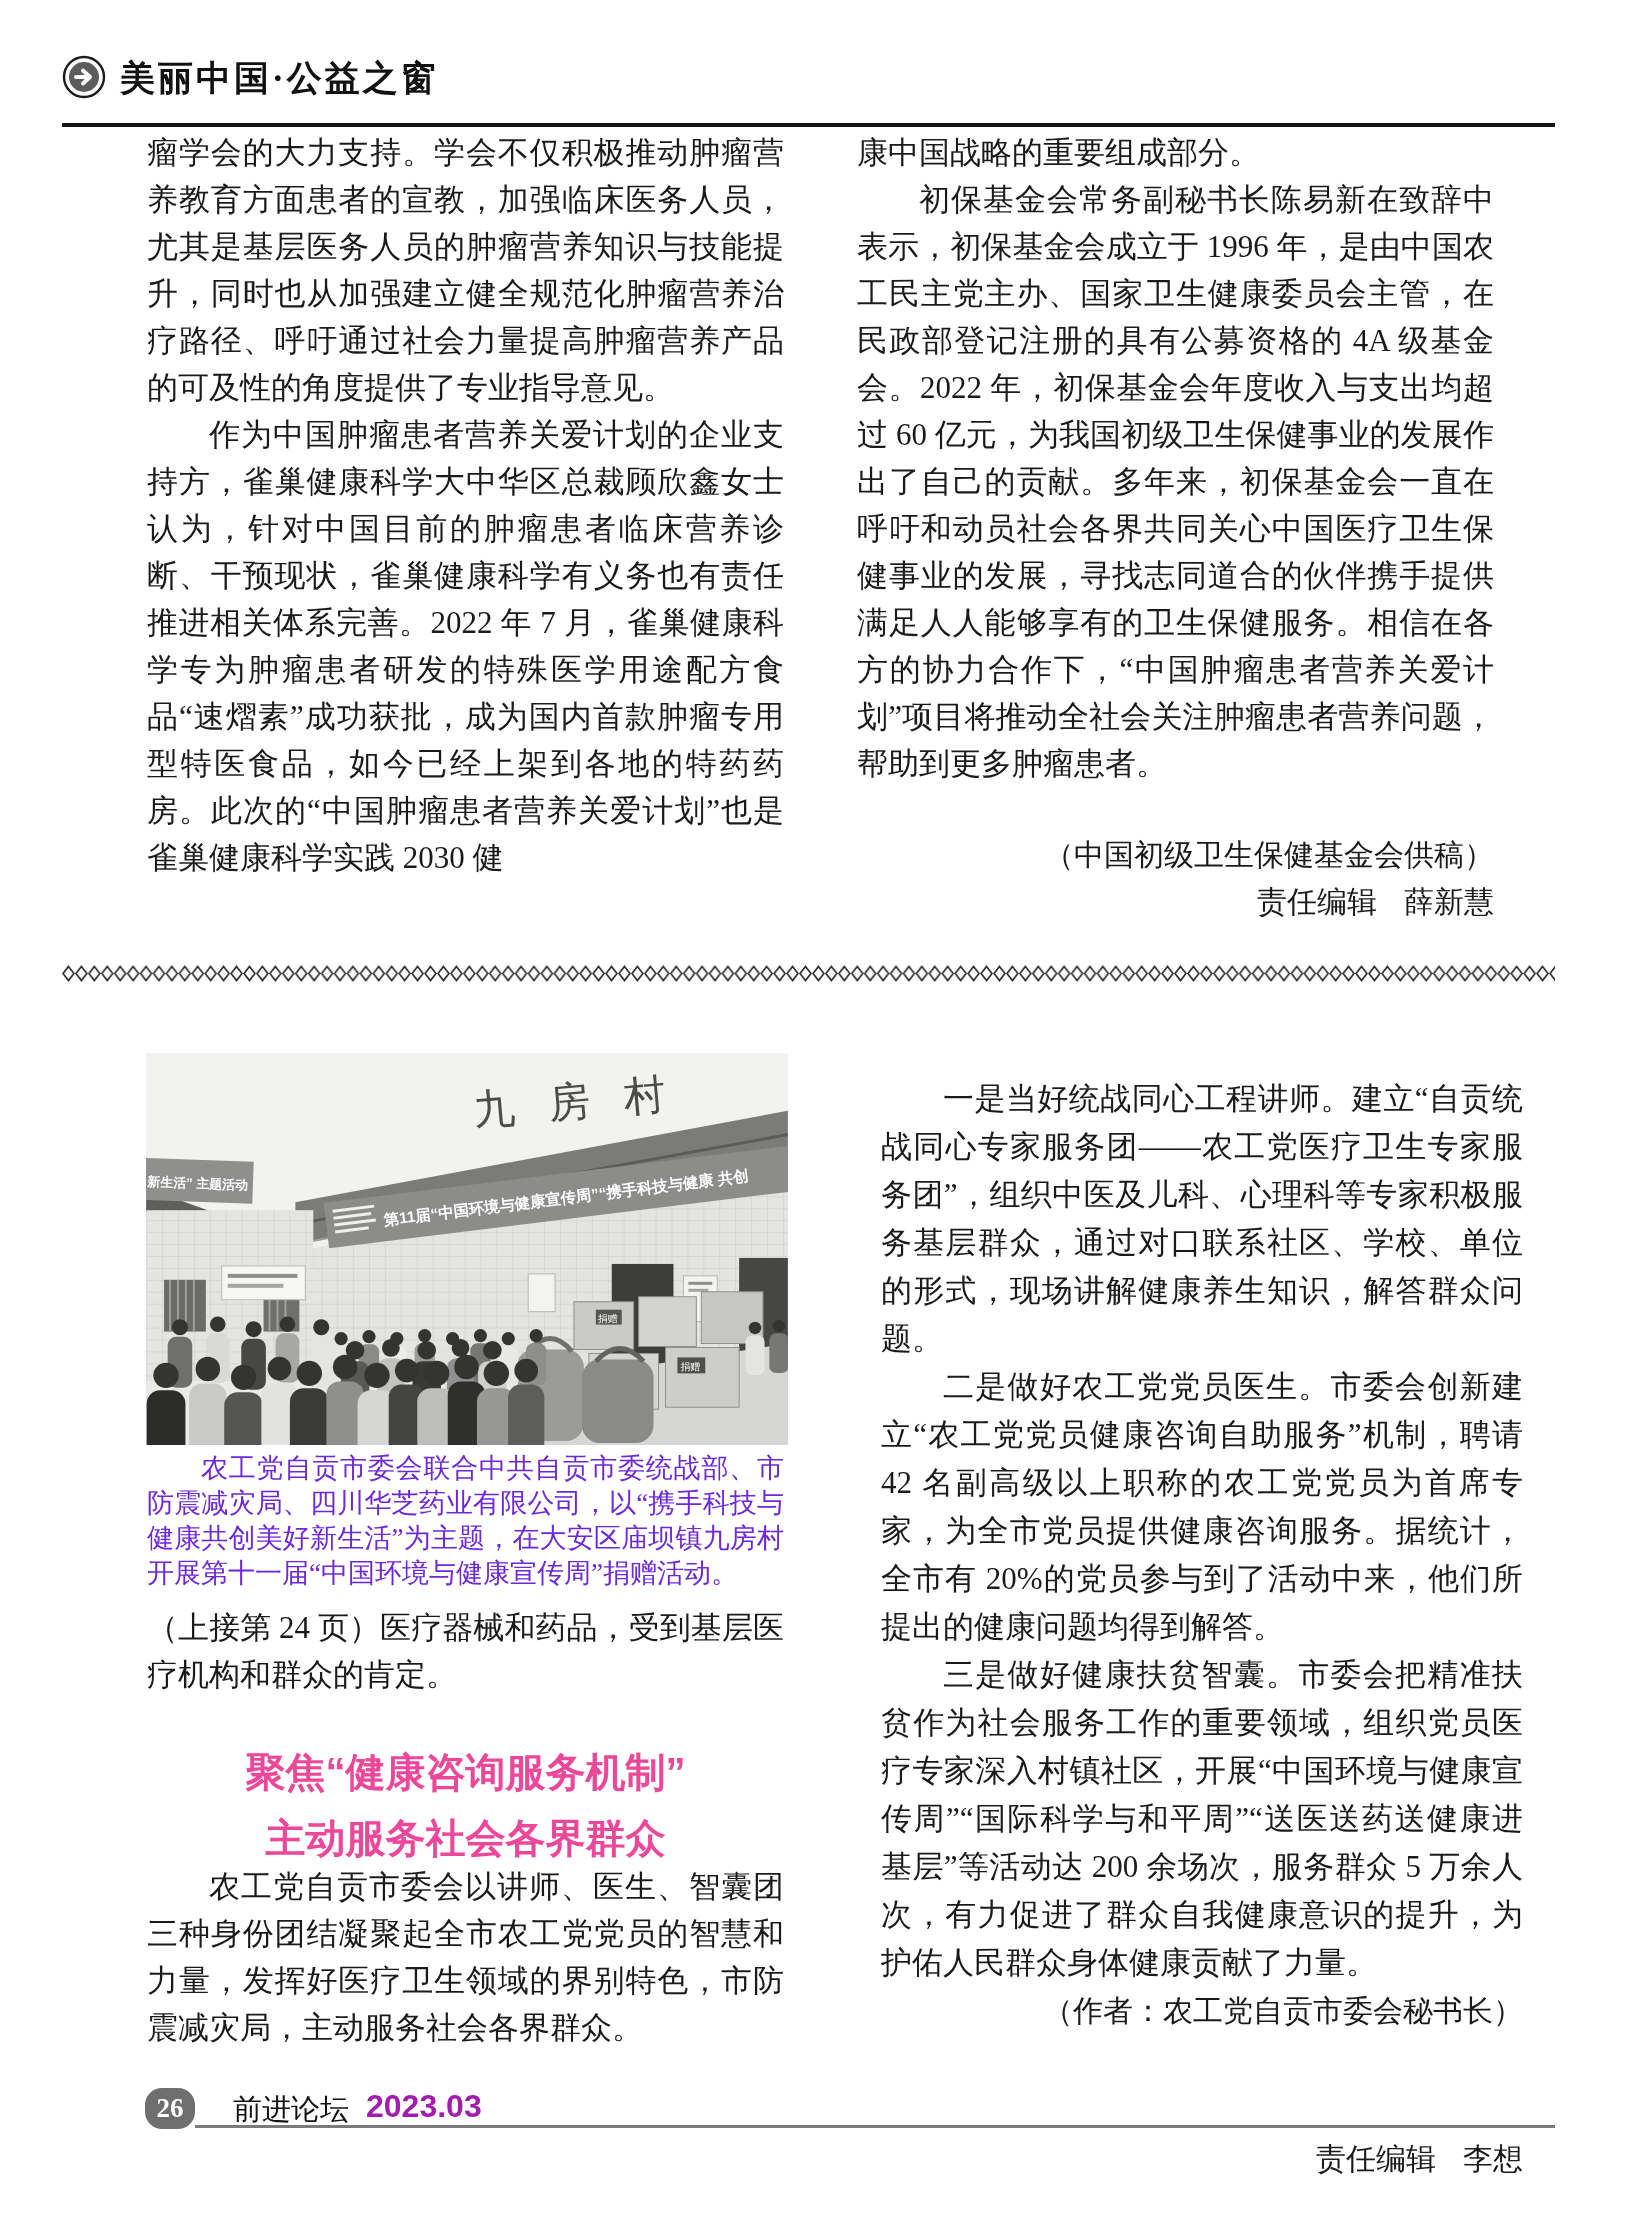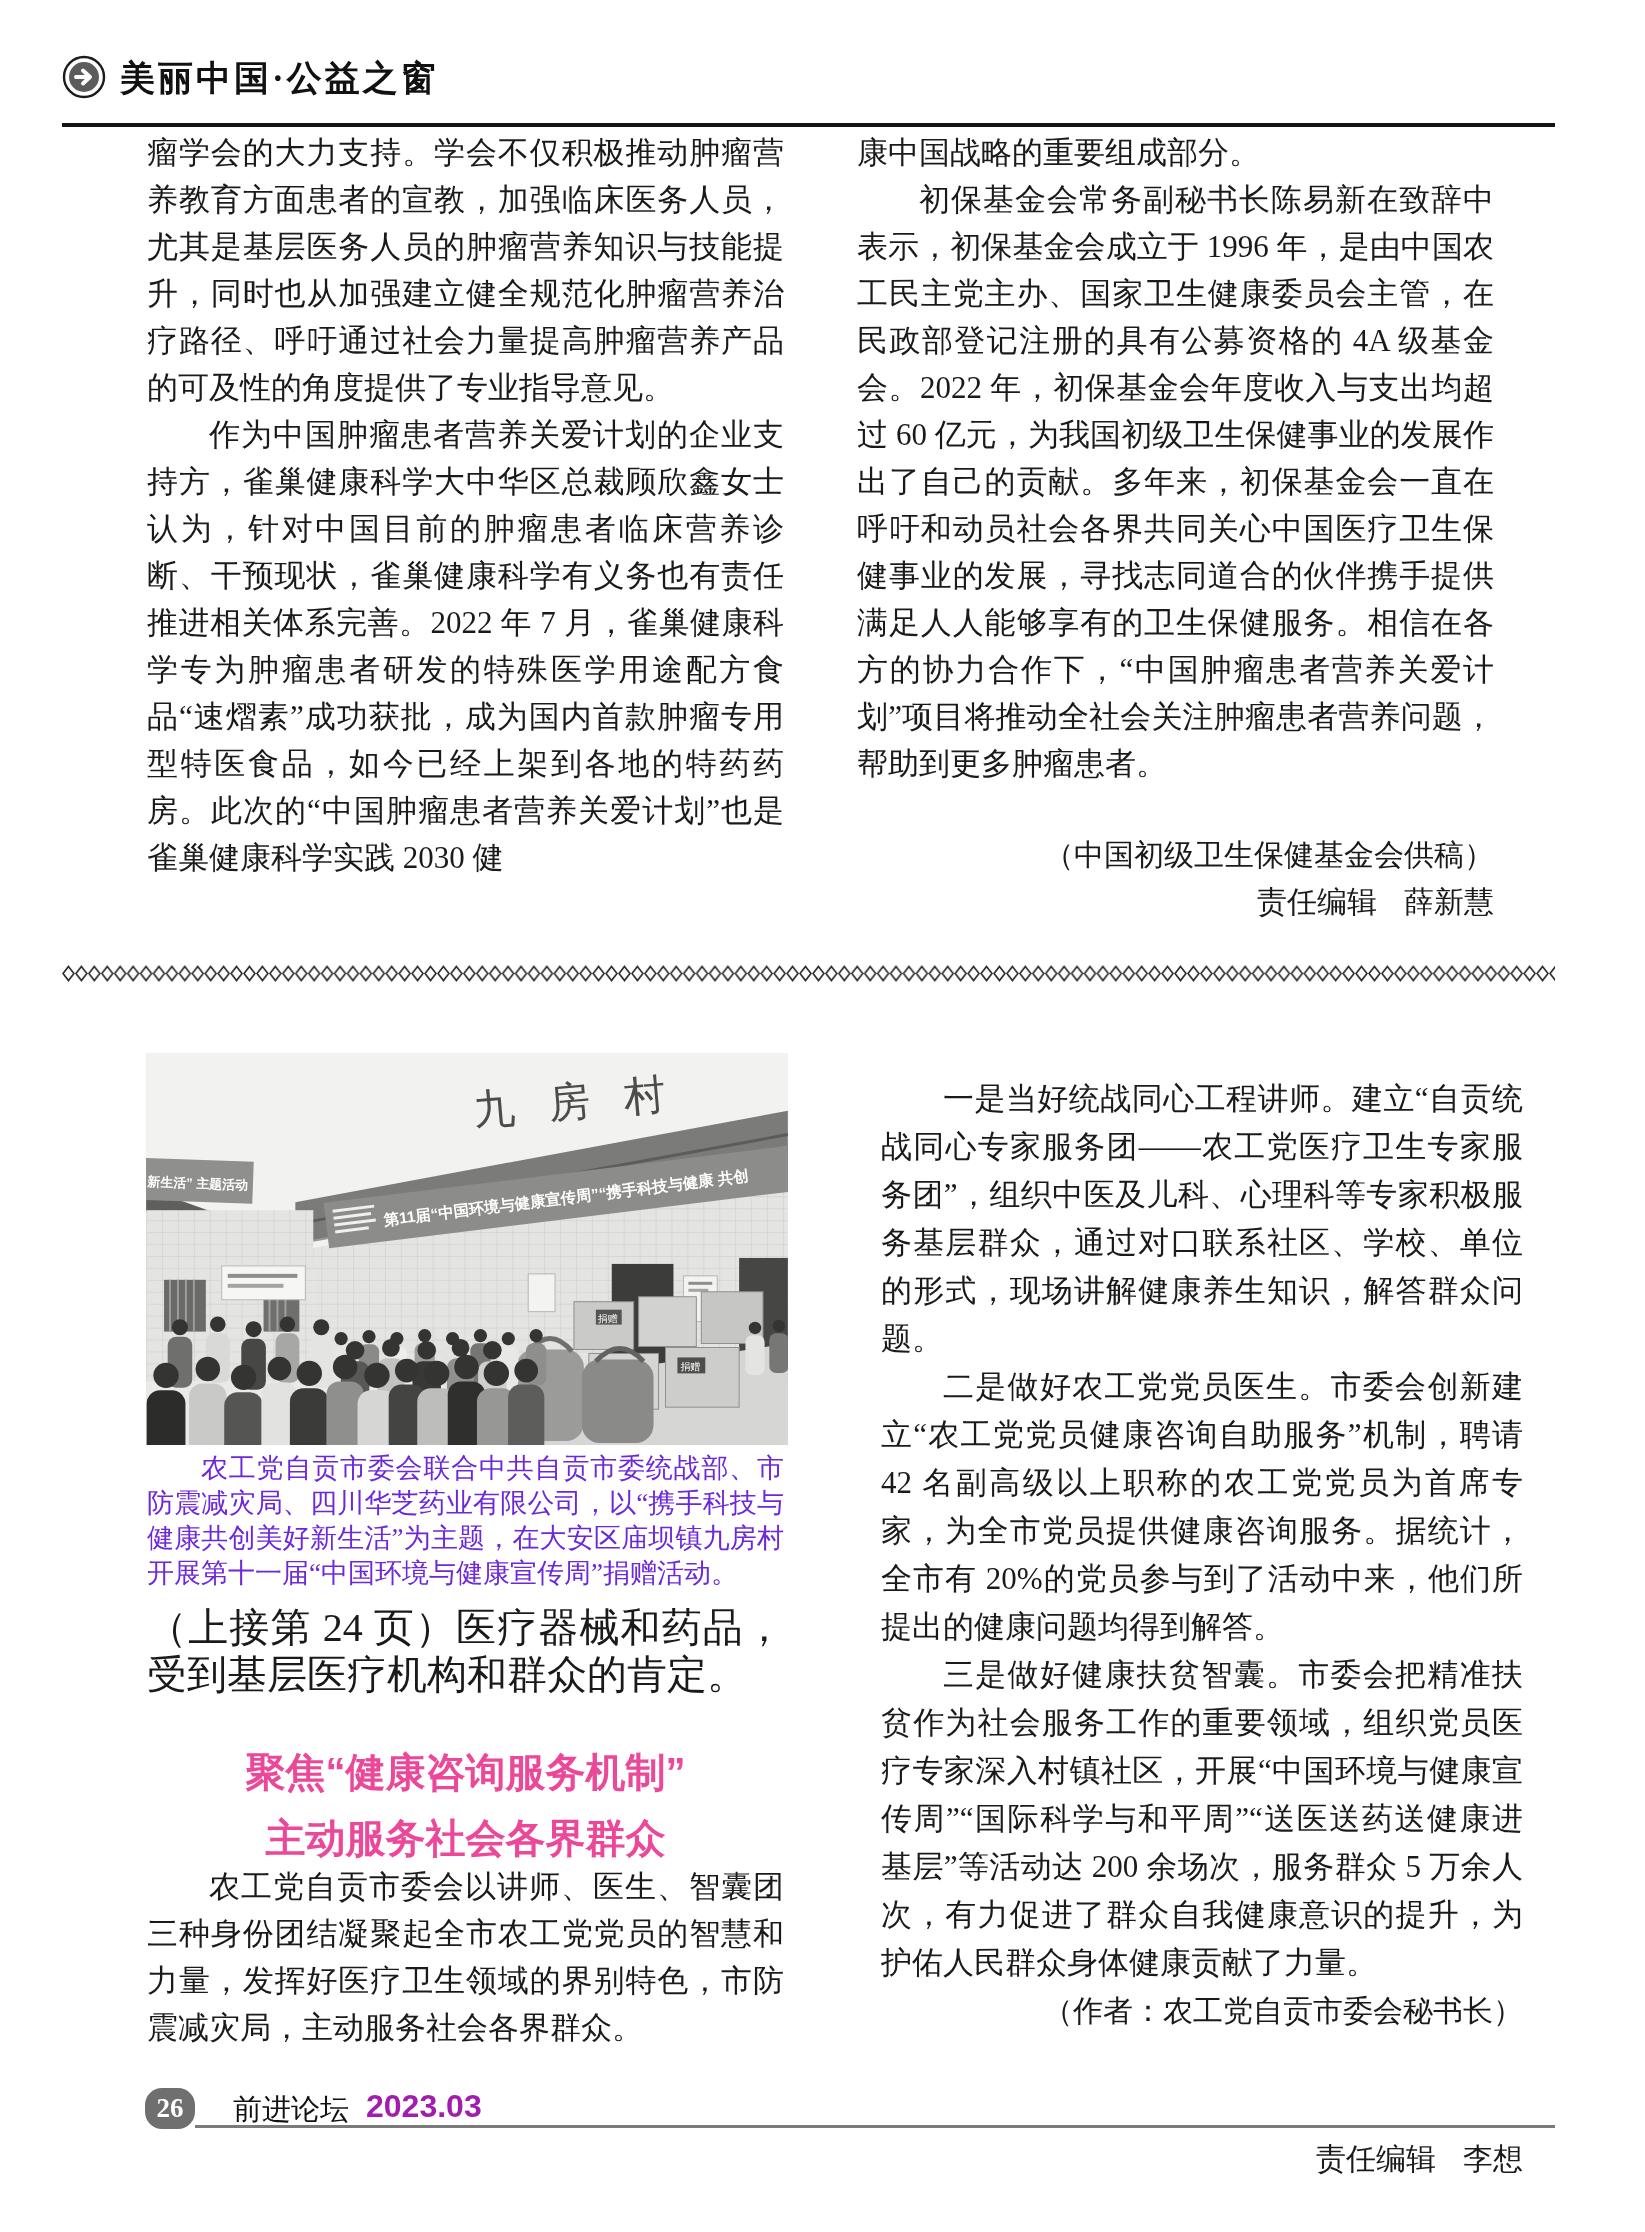--- a/index.html
+++ b/index.html
@@ -26,21 +26,21 @@
 
   
   .divider{position:absolute;left:62px;top:965px;width:1493px;height:17px;}
 
   
   .photo{position:absolute;left:146px;top:1053px;width:642px;height:392px;background:#f0f0ee;}
   .caption{position:absolute;left:147px;top:1451px;width:637px;font-size:27px;line-height:35px;
            text-align:justify;text-indent:2em;color:#6d28d9;}
 
   
-  .cont-para{position:absolute;left:147px;top:1604px;width:637px;font-size:40px;line-height:47px;text-align:justify;}
+  .cont-para{position:absolute;left:147px;top:1604px;width:637px;font-size:31px;line-height:47px;text-align:justify;}
   .headline{position:absolute;left:147px;top:1739px;width:637px;text-align:center;
             font-family:"Liberation Sans","DejaVu Sans",sans-serif;font-weight:bold;
             font-size:40px;line-height:66px;color:#ec4899;}
   .sec2-left-p{position:absolute;left:147px;top:1863px;width:637px;}
 
   
   .ft-rule{position:absolute;left:195px;top:2125px;width:1360px;height:3px;background:#7a7a7a;}
   .ft-pagebox{position:absolute;left:145px;top:2088px;width:50px;height:41px;background:#6f6f6f;
               display:flex;align-items:center;justify-content:center;border-radius:17px;}
   .ft-pagenum{color:#ffffff;font-size:27px;font-weight:bold;}

